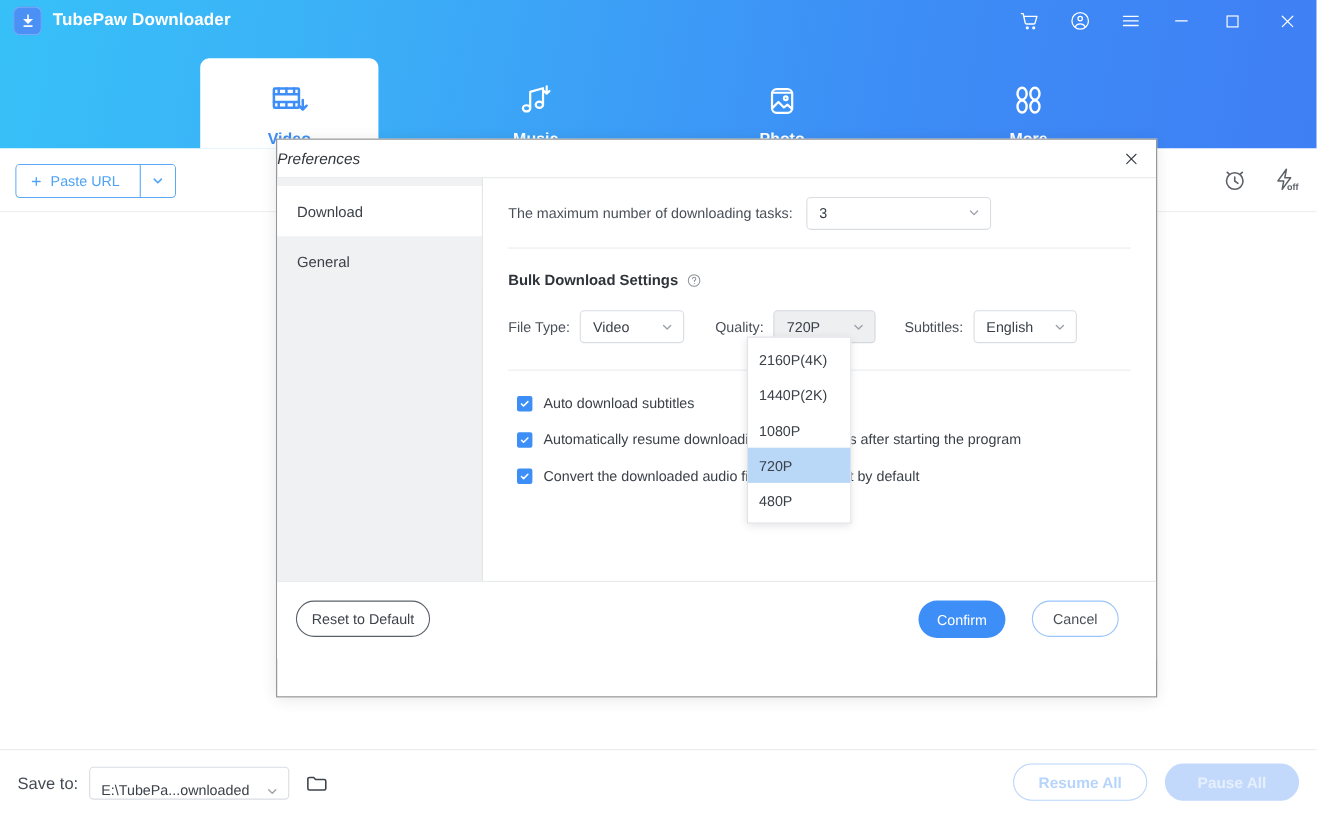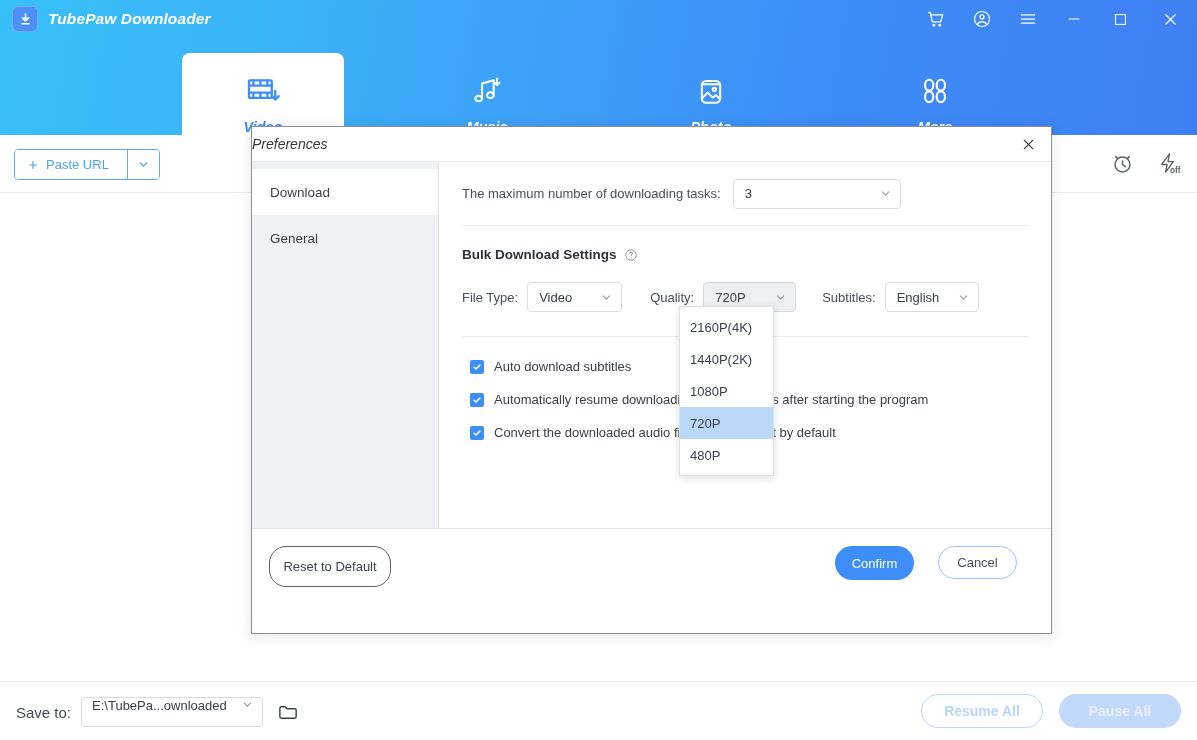--- a/index.html
+++ b/index.html
@@ -8,21 +8,20 @@
     font-family: "Liberation Sans", sans-serif;
     overflow: hidden;
     background: #ffffff;
   }
   #app { position: relative; width: 1197px; height: 740px; }
 
   
   .header {
     position: absolute; left: 0; top: 0; width: 1197px; height: 135px;
     background: linear-gradient(100deg, #37c0f8 0%, #3bb3f7 22%, #3d8df6 68%, #3f7ff5 100%);
-    font-style: italic;
   }
   .titlebar {
     position: absolute; left: 0; top: 0; width: 1197px; height: 38px;
     display: flex; align-items: center;
   }
   .app-logo {
     margin-left: 12px; width: 26px; height: 26px; border-radius: 6px;
     background: #4a90f5; display: flex; align-items: center; justify-content: center;
     box-shadow: 0 0 0 1px rgba(255,255,255,.25) inset;
   }
@@ -83,21 +82,21 @@
 
   
   .bottombar {
     position: absolute; left: 0; bottom: 0; width: 1197px; height: 59px;
     background: #ffffff; border-top: 1px solid #e9ebee;
   }
   .saveto-wrap { position: absolute; left: 16px; top: 15px; display: flex; align-items: center; gap: 10px; }
   .saveto-label { font-size: 15px; color: #444a52; }
   .saveto-select {
     width: 182px; height: 30px; border: 1px solid #d9dde2; border-radius: 4px;
-    display: flex; align-items: flex-start; padding: 0 8px 0 10px;
+    display: flex; align-items: flex-end; padding: 0 8px 0 10px;
     font-size: 13px; color: #3b4149; justify-content: space-between; background: #fff; cursor: default;
   }
   .folder-btn { width: 30px; height: 30px; display: flex; align-items: center; justify-content: center; cursor: default; }
   .bottom-btns { position: absolute; right: 16px; top: 12px; display: flex; gap: 16px; }
   .btn-resume {
     width: 122px; height: 34px; border-radius: 17px; border: 1px solid #b9d6fb;
     background: #ffffff; color: #b7d4fb; font-size: 14px; font-weight: bold;
     display: flex; align-items: center; justify-content: center; cursor: default;
   }
   .btn-pause {
@@ -156,21 +155,21 @@
     width: 14px; height: 14px; border-radius: 2px; background: #3e8ef7;
     display: flex; align-items: center; justify-content: center; flex: 0 0 14px; cursor: default;
   }
   .check-label { font-size: 13px; color: #3b4149; white-space: nowrap; }
 
   .modal-foot {
     position: absolute; left: 0; bottom: 0; width: 799px; height: 71px;
     border-top: 1px solid #e7e9eb; background: #fff;
   }
   .btn-reset {
-    position: absolute; left: 17px; top: 17px; width: 122px; height: 41px;
+    position: absolute; left: 17px; top: 17px; width: 122px; height: 33px;
     border: 1px solid #5a6069; border-radius: 17px; background: #fff;
     font-size: 13px; color: #3d434b; display: flex; align-items: center; justify-content: center; cursor: default;
   }
   .btn-confirm {
     position: absolute; right: 137px; top: 17px; width: 79px; height: 34px;
     border-radius: 17px; background: #3e8ef7; color: #fff; font-size: 13px;
     display: flex; align-items: center; justify-content: center; cursor: default;
   }
   .btn-cancel {
     position: absolute; right: 34px; top: 17px; width: 79px; height: 33px;

